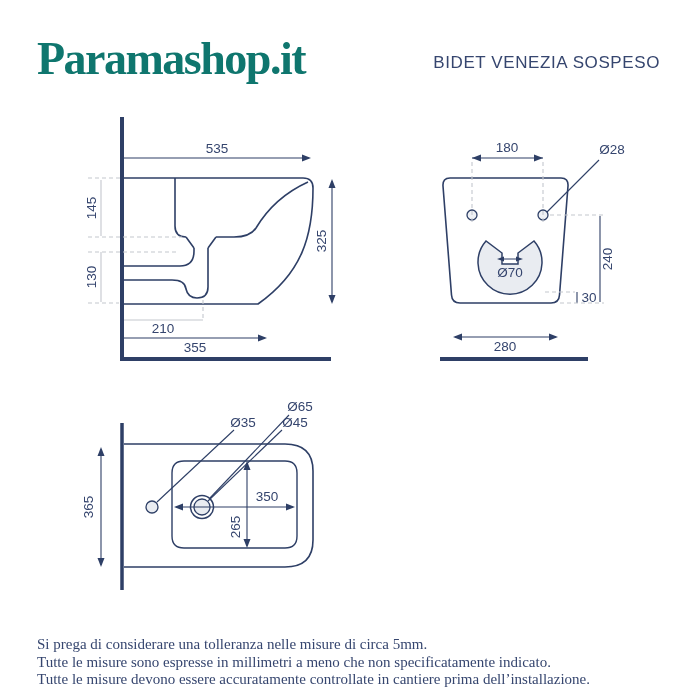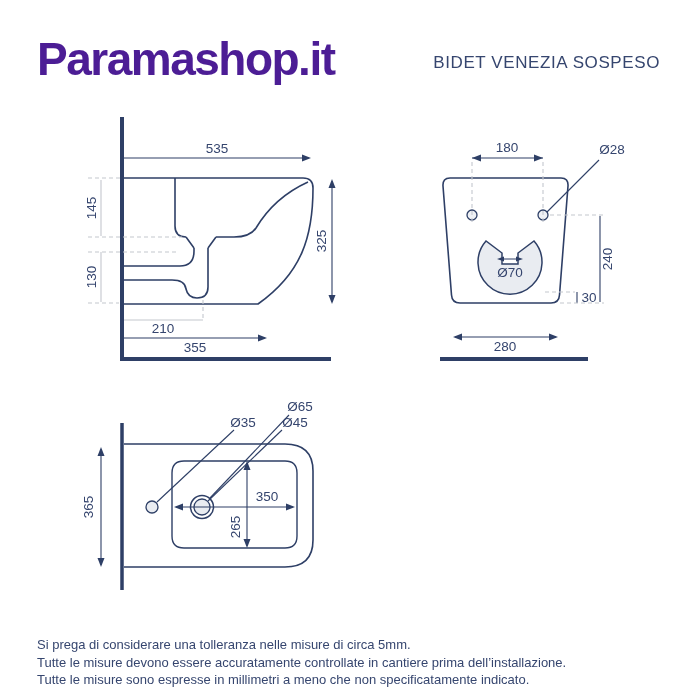--- a/index.html
+++ b/index.html
@@ -1,23 +1,23 @@
 <!DOCTYPE html>
 <html><head>
 <meta charset="utf-8">
 <style>
   html,body{margin:0;padding:0;background:#ffffff;}
   .page{position:relative;width:700px;height:700px;background:#ffffff;overflow:hidden;
         font-family:"Liberation Sans",sans-serif;}
   .logo{position:absolute;left:37px;top:36px;font-size:46px;font-weight:bold;
-        letter-spacing:-1.5px;color:#4c1d95;line-height:1;}
+        letter-spacing:-1.5px;color:#0f766e;line-height:1;font-family:Liberation Serif, serif;}
   .product-title{position:absolute;right:40px;top:53px;font-size:17px;letter-spacing:.6px;
         color:#36466f;}
   .drawing{position:absolute;left:0;top:0;}
-  .footer{position:absolute;left:37px;top:636px;color:#36466f;font-size:13px;line-height:17.5px;}
+  .footer{position:absolute;left:37px;top:636px;color:#36466f;font-size:15px;line-height:17.5px;font-family:Liberation Serif, serif;}
   .footer p{margin:0;}
   svg text{font-family:"Liberation Sans",sans-serif;font-size:13.5px;fill:#35456e;}
 </style>
 </head>
 <body>
 
 <div class="page">
 
   <div class="logo">Paramashop.it</div>
   <div class="product-title">BIDET VENEZIA SOSPESO</div>
@@ -140,17 +140,17 @@
         <text x="295" y="427" text-anchor="middle">Ø45</text>
         <text transform="translate(93,507) rotate(-90)" text-anchor="middle">365</text>
         <text x="267" y="501" text-anchor="middle">350</text>
         <text transform="translate(240,527) rotate(-90)" text-anchor="middle">265</text>
       </g>
     </g>
   </svg>
 
   <div class="footer">
     <p>Si prega di considerare una tolleranza nelle misure di circa 5mm.</p>
+    <p>Tutte le misure sono espresse in millimetri a meno che non specificatamente indicato.</p>
     <p>Tutte le misure devono essere accuratamente controllate in cantiere prima dell’installazione.</p>
-    <p>Tutte le misure sono espresse in millimetri a meno che non specificatamente indicato.</p>
   </div>
 
 </div>
 
 </body></html>

